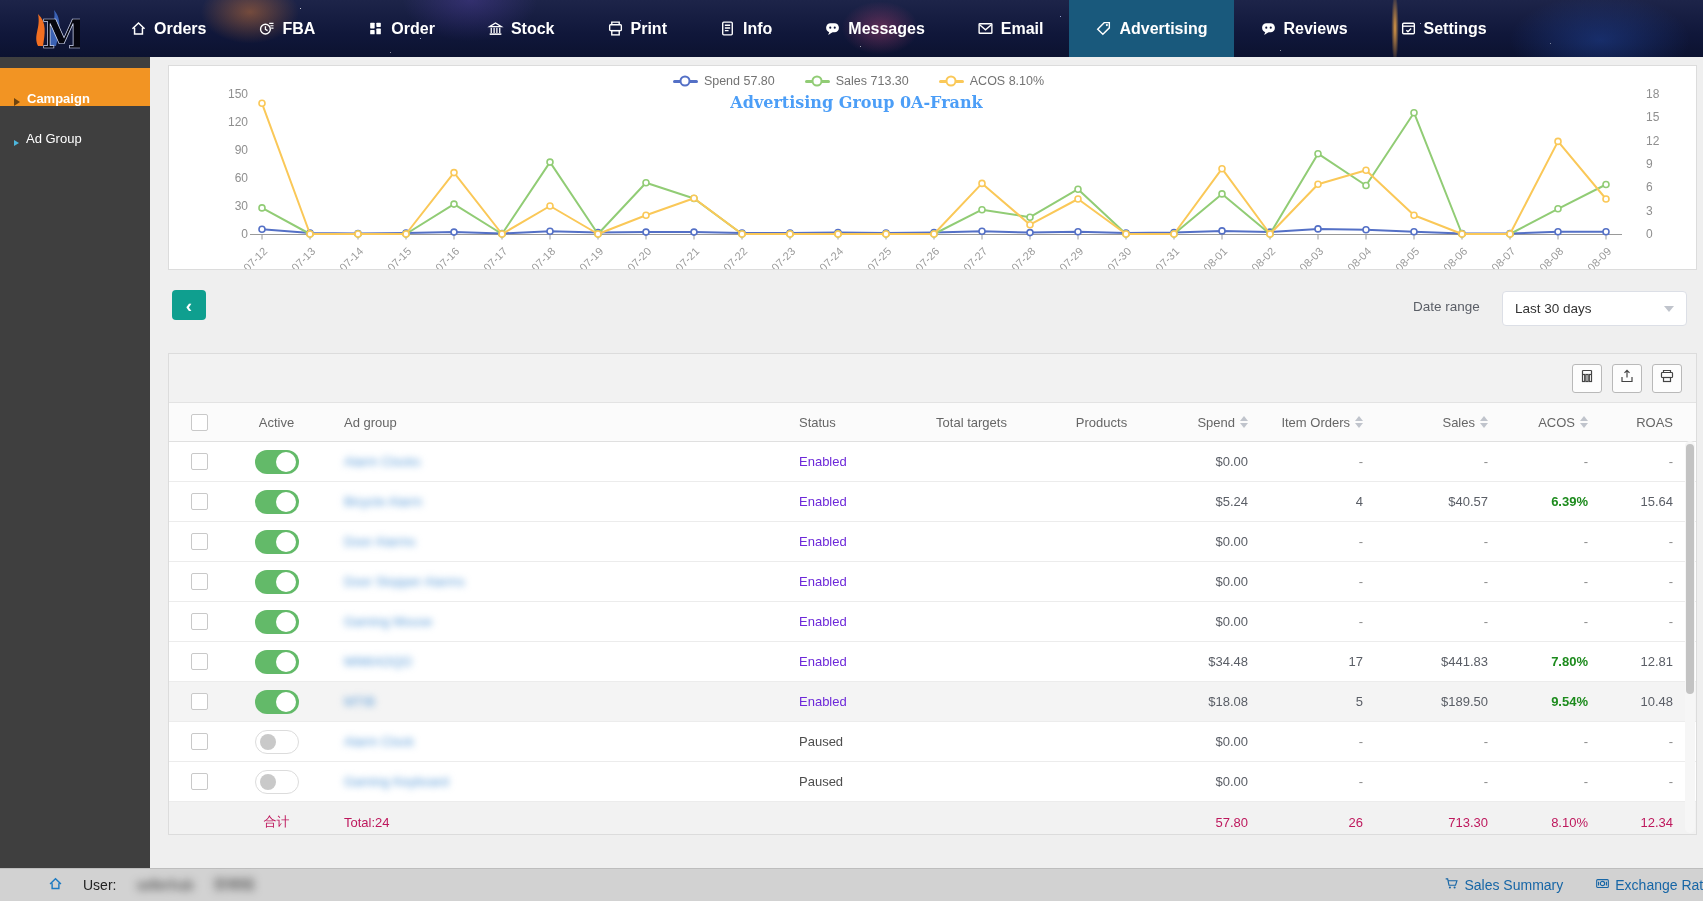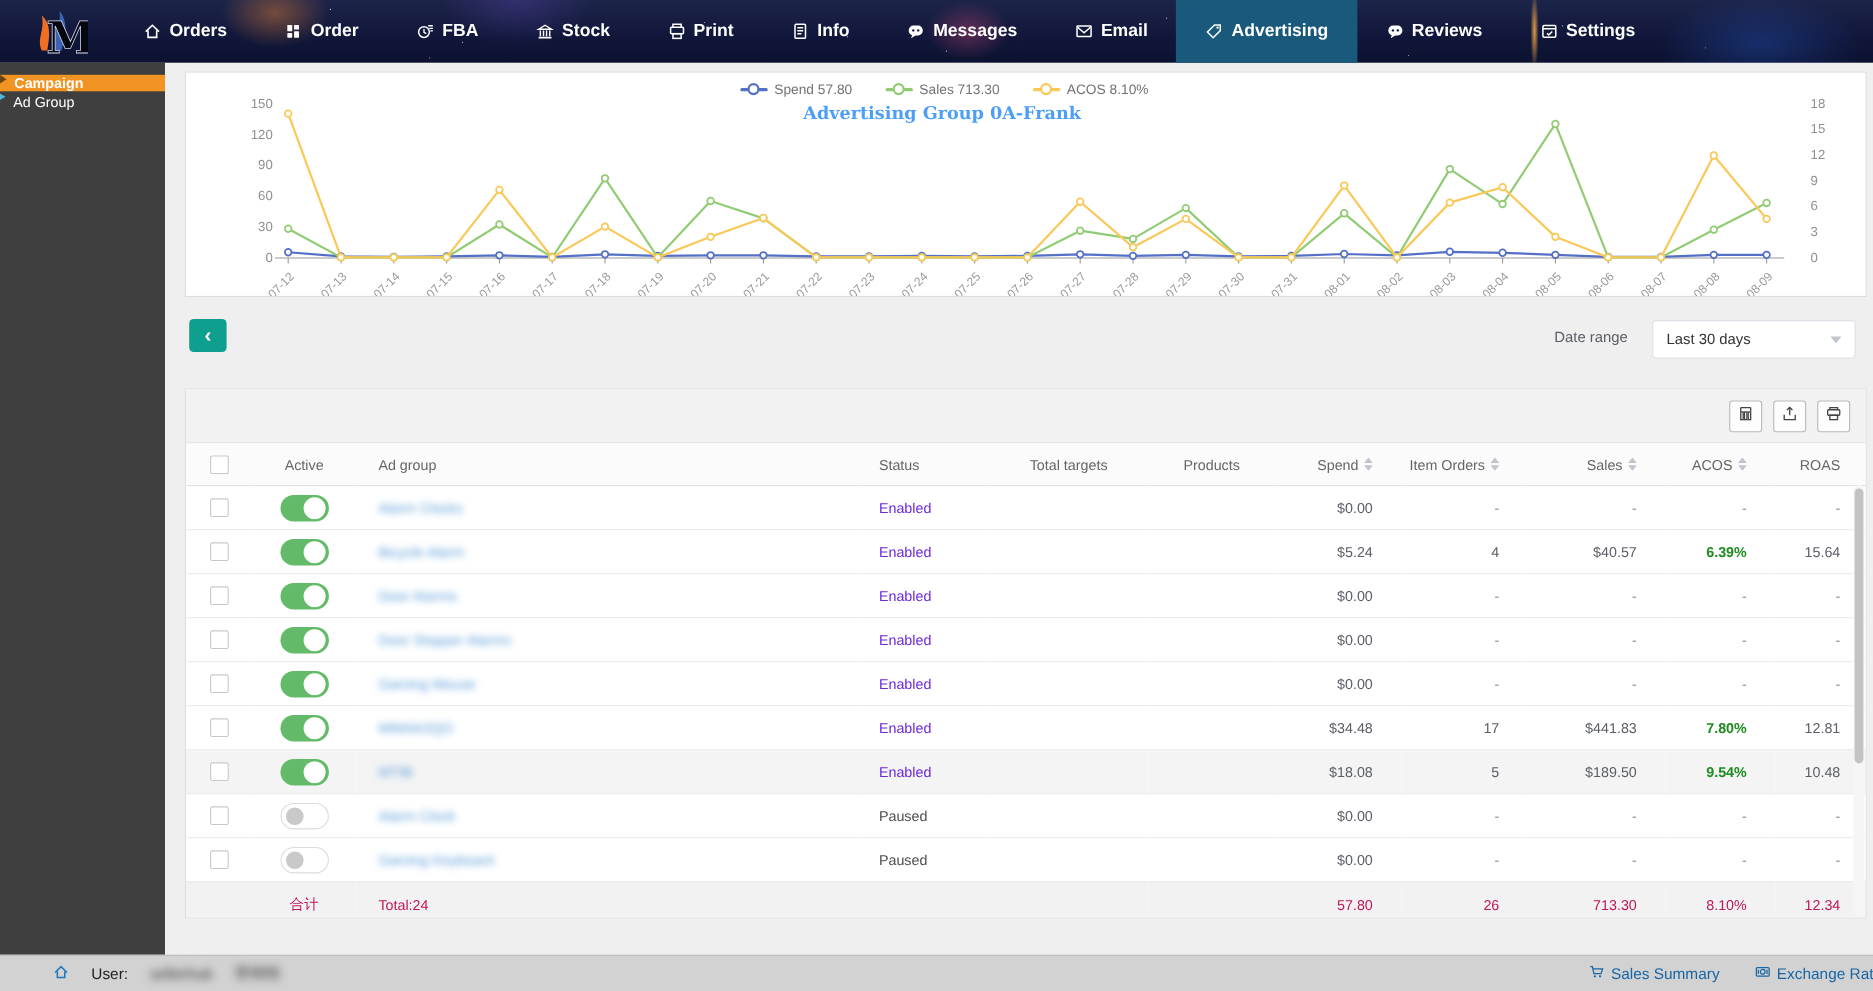--- a/index.html
+++ b/index.html
@@ -21,21 +21,21 @@
     980px 42px 0 #ffffffb3,1120px 15px 0 #d0d9ff,1250px 35px 0 #ffffff99,90px 44px 0 #ffffffaa,470px 25px 0 #e6ebff}
   .logo{width:104px;display:flex;align-items:center;justify-content:center}
   .navitems{display:flex;align-items:stretch}
   .nav-item{display:flex;align-items:center;gap:7px;padding:0 26px;font-size:16px;font-weight:bold;cursor:pointer;white-space:nowrap}
   .nav-item.active{background:#19597c}
   .nav-icon{width:17px;height:17px;display:inline-flex}
   .nav-icon svg{width:17px;height:17px}
 
   
   .sidebar{position:absolute;left:0;top:57px;width:150px;height:811px;background:#3f3f3f}
-  .side-item{height:15px;display:flex;align-items:flex-start;font-size:13px;color:#fff;gap:7px;cursor:pointer}
+  .side-item{height:38px;display:flex;align-items:flex-end;font-size:13px;color:#fff;padding-left:14px;gap:7px;cursor:pointer}
   .side-item.active{background:#f29423;font-weight:bold;margin-top:11px}
   .side-item.plain{margin-top:2px}
   .tri{width:0;height:0;border-top:4px solid transparent;border-bottom:4px solid transparent;border-left:6px solid rgba(0,0,0,.55)}
   .tri.blue{border-left-color:#4db7dd;border-top-width:3px;border-bottom-width:3px;border-left-width:5px}
 
   
   .chart-card{position:absolute;left:168px;top:65px;width:1529px;height:205px;background:#fff;border:1px solid #dcdcdc;box-sizing:border-box}
   .legend{position:absolute;top:8px;left:0;right:148px;display:flex;justify-content:center;gap:30px;z-index:3}
   .lg-item{display:flex;align-items:center;gap:6px;font-size:12.5px;color:#737373;cursor:pointer}
   .lg-line{display:inline-block;width:25px;height:3px;border-radius:2px;position:relative}
@@ -111,38 +111,38 @@
         <div class="nav-item">
           <span class="nav-icon">
             <svg viewBox="0 0 16 16" fill="none" stroke="#fff" stroke-width="1.4">
               <path d="M2.3 8.2 8 2.8l5.7 5.4M4.3 7.2v6h7.4v-6"></path>
             </svg>
           </span>
           <span>Orders</span>
         </div>
         <div class="nav-item">
           <span class="nav-icon">
+            <svg viewBox="0 0 16 16" fill="none" stroke="#fff">
+              <circle cx="7" cy="8.6" r="4.6" stroke-width="1.3"></circle>
+              <path d="M7 5.9v2.9l2 1.2" stroke-width="1.2"></path>
+              <path d="M10.6 3.2h4M11.6 5.4h3M12.4 7.6h2.2" stroke-width="1.1"></path>
+            </svg>
+          </span>
+          <span>FBA</span>
+        </div>
+        <div class="nav-item">
+          <span class="nav-icon">
             <svg viewBox="0 0 16 16" fill="#fff">
               <rect x="3" y="2.5" width="4.2" height="5.5" rx="0.6"></rect>
               <rect x="3" y="9.5" width="4.2" height="4" rx="0.6"></rect>
               <rect x="8.8" y="2.5" width="4.2" height="4" rx="0.6"></rect>
               <rect x="8.8" y="8" width="4.2" height="5.5" rx="0.6"></rect>
             </svg>
           </span>
           <span>Order</span>
-        </div>
-        <div class="nav-item">
-          <span class="nav-icon">
-            <svg viewBox="0 0 16 16" fill="none" stroke="#fff">
-              <circle cx="7" cy="8.6" r="4.6" stroke-width="1.3"></circle>
-              <path d="M7 5.9v2.9l2 1.2" stroke-width="1.2"></path>
-              <path d="M10.6 3.2h4M11.6 5.4h3M12.4 7.6h2.2" stroke-width="1.1"></path>
-            </svg>
-          </span>
-          <span>FBA</span>
         </div>
         <div class="nav-item">
           <span class="nav-icon">
             <svg viewBox="0 0 16 16" fill="none" stroke="#fff" stroke-width="1.2">
               <path d="M2.5 6.2 8 2.8l5.5 3.4z"></path>
               <path d="M4 7.2v5M6.7 7.2v5M9.3 7.2v5M12 7.2v5"></path>
               <path d="M2.5 13.3h11" stroke-width="1.5"></path>
             </svg>
           </span>
           <span>Stock</span>

